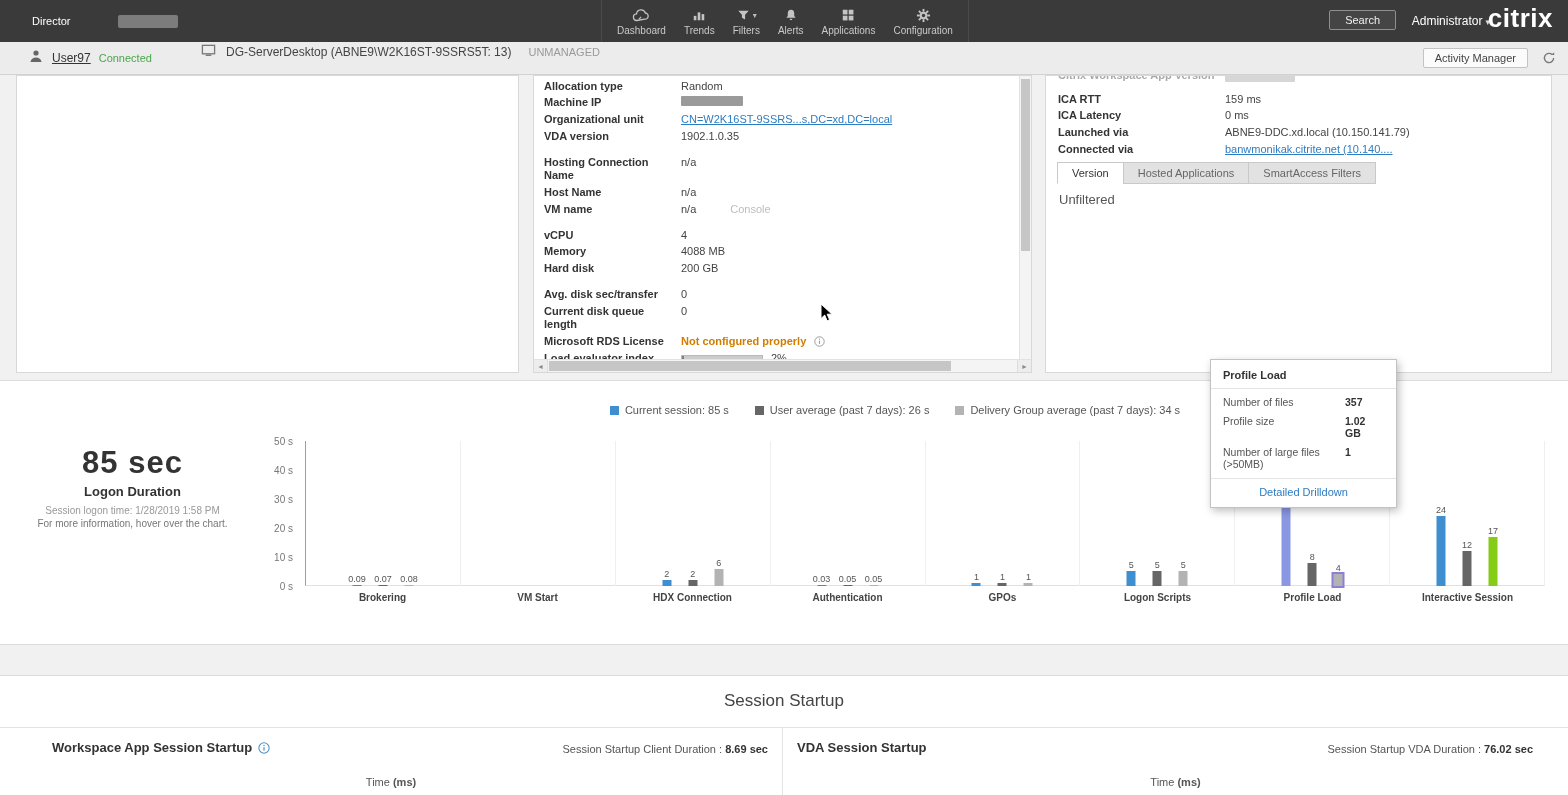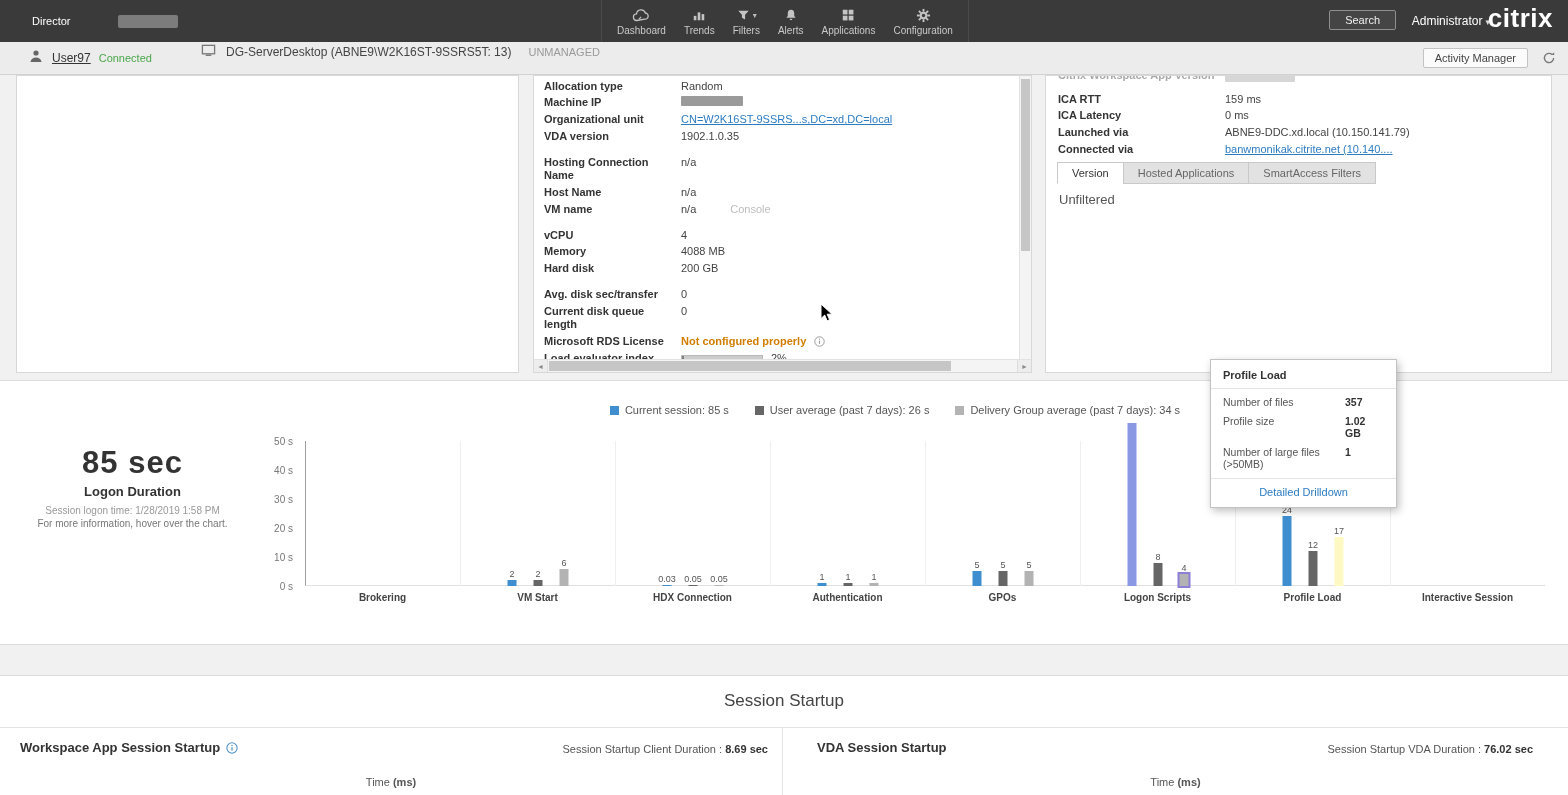--- a/index.html
+++ b/index.html
@@ -95,22 +95,22 @@
 .tt-row .tv { font-weight:bold; color:#333; }
 .tt-link { text-align:center; font-size:11px; color:var(--link); padding:7px 0 9px; border-top:1px solid #e4e4e4; margin-top:3px; cursor:pointer; }
 
 
 #bottom-panel { position:absolute; left:0; top:675px; width:1568px; height:120px; background:#fff; border-top:1px solid #dcdcdc; }
 #ss-title { text-align:center; font-size:17px; color:#444; padding-top:15px; }
 #ss-divider { position:absolute; left:0; right:0; top:51px; border-top:1px solid #e3e3e3; }
 .ss-col { position:absolute; top:52px; bottom:0; }
 #ss-left { left:0; width:783px; border-right:1px solid #e3e3e3; }
 #ss-right { left:783px; right:0; }
-.ss-head { position:absolute; top:12px; left:20px; display:flex; align-items:center; gap:6px; font-size:13px; font-weight:bold; color:#333; }
-#ss-right .ss-head { left:14px;margin-left:20px; }
+.ss-head { position:absolute; top:12px; left:52px; display:flex; align-items:center; gap:6px; font-size:13px; font-weight:bold; color:#333; }
+#ss-right .ss-head { left:14px; }
 .ss-dur { position:absolute; top:15px; right:14px; font-size:11px; color:#555; }
 #ss-right .ss-dur { right:35px; }
 .ss-dur b { color:#333; }
 .ss-axis { position:absolute; top:48px; left:0; right:0; text-align:center; font-size:11px; color:#555; }
 
 #cursor { position:absolute; left:820px; top:303px; z-index:30; pointer-events:none; }
 </style>
 </head>
 <body>
 
@@ -393,20 +393,33 @@
         <div class="ytick" style="bottom: 0px;">0 s</div>
         <div class="ytick" style="bottom: 29px;">10 s</div>
         <div class="ytick" style="bottom: 58px;">20 s</div>
         <div class="ytick" style="bottom: 87px;">30 s</div>
         <div class="ytick" style="bottom: 116px;">40 s</div>
         <div class="ytick" style="bottom: 145px;">50 s</div>
       </div>
     <div id="plot-cats">
         <div class="cat">
           <div class="bars">
+            <div class="bar" style="height: 1px; background: rgb(62, 142, 208);">
+              <span class="bval">0.09</span>
+            </div>
+            <div class="bar" style="height: 1px; background: rgb(102, 102, 102);">
+              <span class="bval">0.07</span>
+            </div>
+            <div class="bar" style="height: 1px; background: rgb(179, 179, 179);">
+              <span class="bval">0.08</span>
+            </div>
+          </div>
+        </div>
+        <div class="cat">
+          <div class="bars">
             <div class="bar" style="height: 0px;"></div>
             <div class="bar" style="height: 0px;"></div>
             <div class="bar" style="height: 0px;"></div>
           </div>
         </div>
         <div class="cat">
           <div class="bars">
             <div class="bar" style="height: 6px; background: rgb(62, 142, 208);">
               <span class="bval">2</span>
             </div>
@@ -469,21 +482,21 @@
           </div>
         </div>
         <div class="cat">
           <div class="bars">
             <div class="bar" style="height: 70px; background: rgb(62, 142, 208);">
               <span class="bval">24</span>
             </div>
             <div class="bar" style="height: 35px; background: rgb(102, 102, 102);">
               <span class="bval">12</span>
             </div>
-            <div class="bar" style="height: 49px; background: #fef9c3;">
+            <div class="bar" style="height: 49px; background: #84cc16;">
               <span class="bval">17</span>
             </div>
           </div>
         </div>
       </div>
     <div id="cat-labels">
         <div class="cat-lab">Brokering</div>
         <div class="cat-lab">VM Start</div>
         <div class="cat-lab">HDX Connection</div>
         <div class="cat-lab">Authentication</div>

